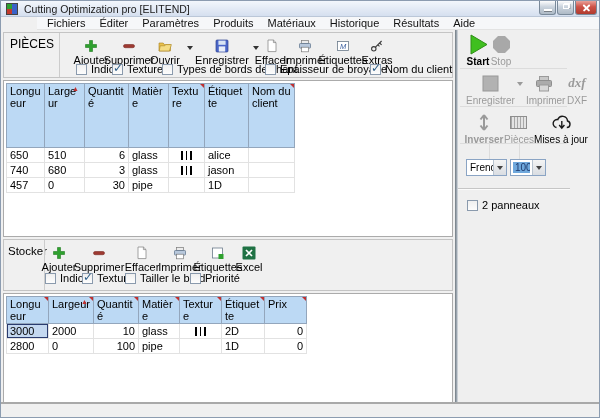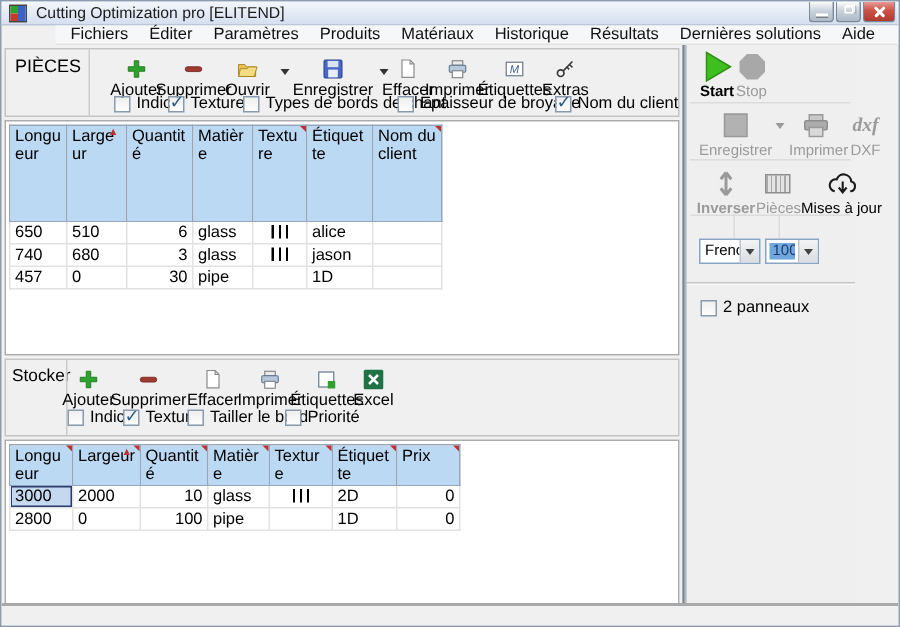--- a/index.html
+++ b/index.html
@@ -109,21 +109,20 @@
   </div>
 
   <div class="menubar">
     <span class="menu-item">Fichiers</span>
     <span class="menu-item">Éditer</span>
     <span class="menu-item">Paramètres</span>
     <span class="menu-item">Produits</span>
     <span class="menu-item">Matériaux</span>
     <span class="menu-item">Historique</span>
     <span class="menu-item">Résultats</span>
-    <span class="menu-item">Dernières solutions</span>
     <span class="menu-item">Aide</span>
   </div>
 
   <div class="groupbox" style="left:2px; top:31px; width:450px; height:46px;">
     <span class="gb-label" style="left:6px; top:4px; font-size:12px;">PIÈCES</span>
     <span class="gb-divider" style="left:55px;"></span>
 
     <div class="tbi" style="left:63px; width:48px;">
       <div class="tbicon">
           <svg width="14" height="14">

